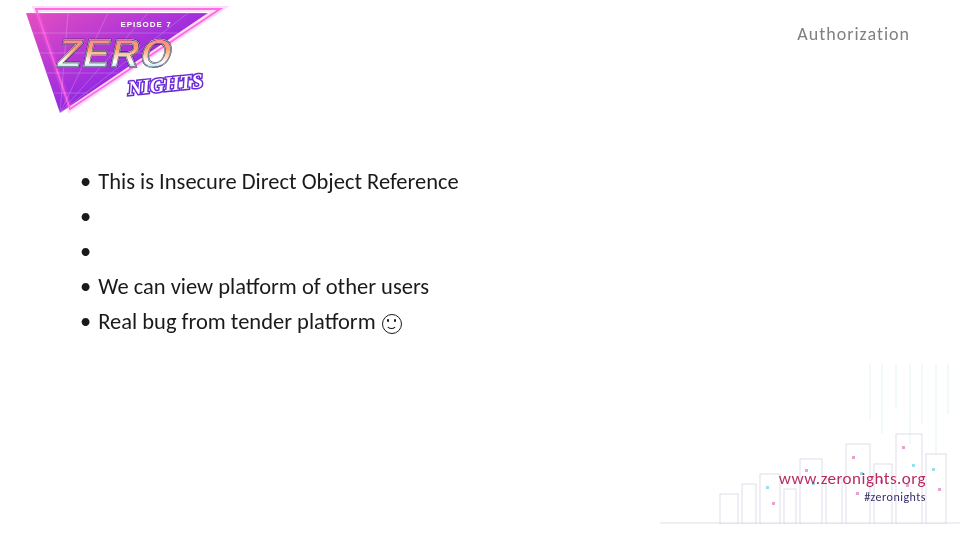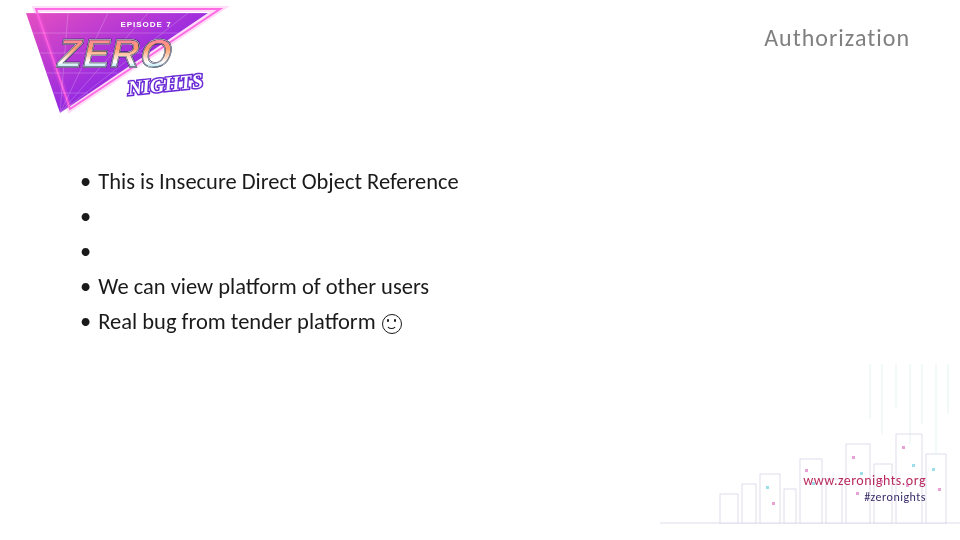--- a/index.html
+++ b/index.html
@@ -23,21 +23,21 @@
     top: 5px;
     left: 8px;
     width: 230px;
     height: 120px;
   }
   
   .title {
     position: absolute;
     top: 23px;
     right: 50px;
-    font-size: 24px;
+    font-size: 18px;
     font-weight: 300;
     letter-spacing: 1px;
     color: #808080;
   }
   
   .content {
     position: absolute;
     top: 165px;
     left: 80px;
     right: 60px;
@@ -92,21 +92,21 @@
   }
   .footer-brand {
     position: absolute;
     right: 34px;
     bottom: 18px;
     text-align: right;
     line-height: 1.3;
   }
   .footer-brand .url {
     color: #b92b5f;
-    font-size: 14px;
+    font-size: 17px;
     letter-spacing: 0.5px;
   }
   .footer-brand .hash {
     color: #3a2d6a;
     font-size: 12px;
     letter-spacing: 0.5px;
   }
 </style>
 </head>
 <body>

